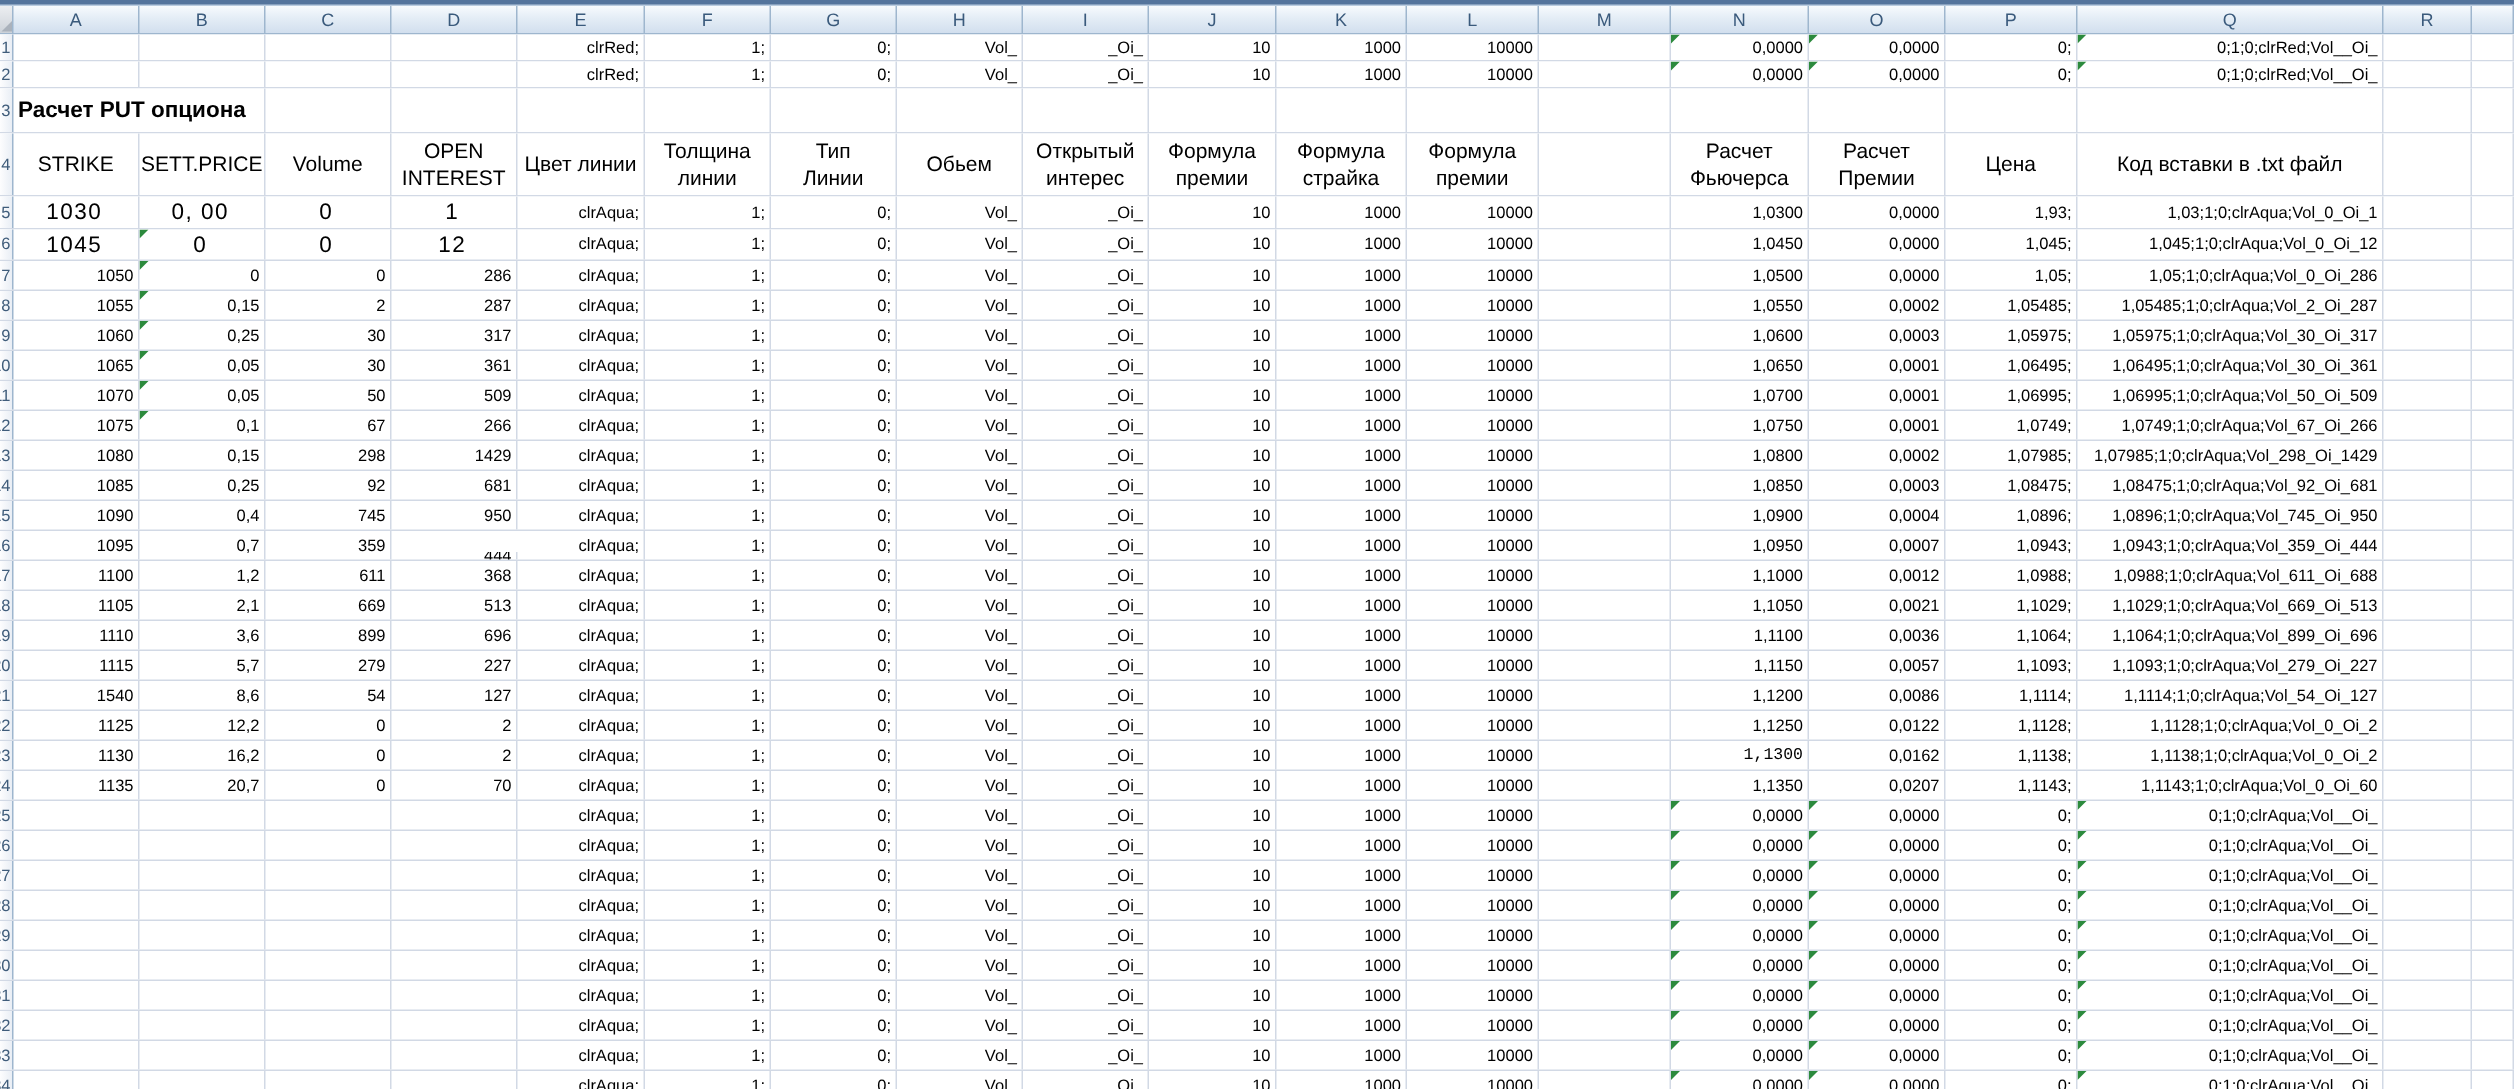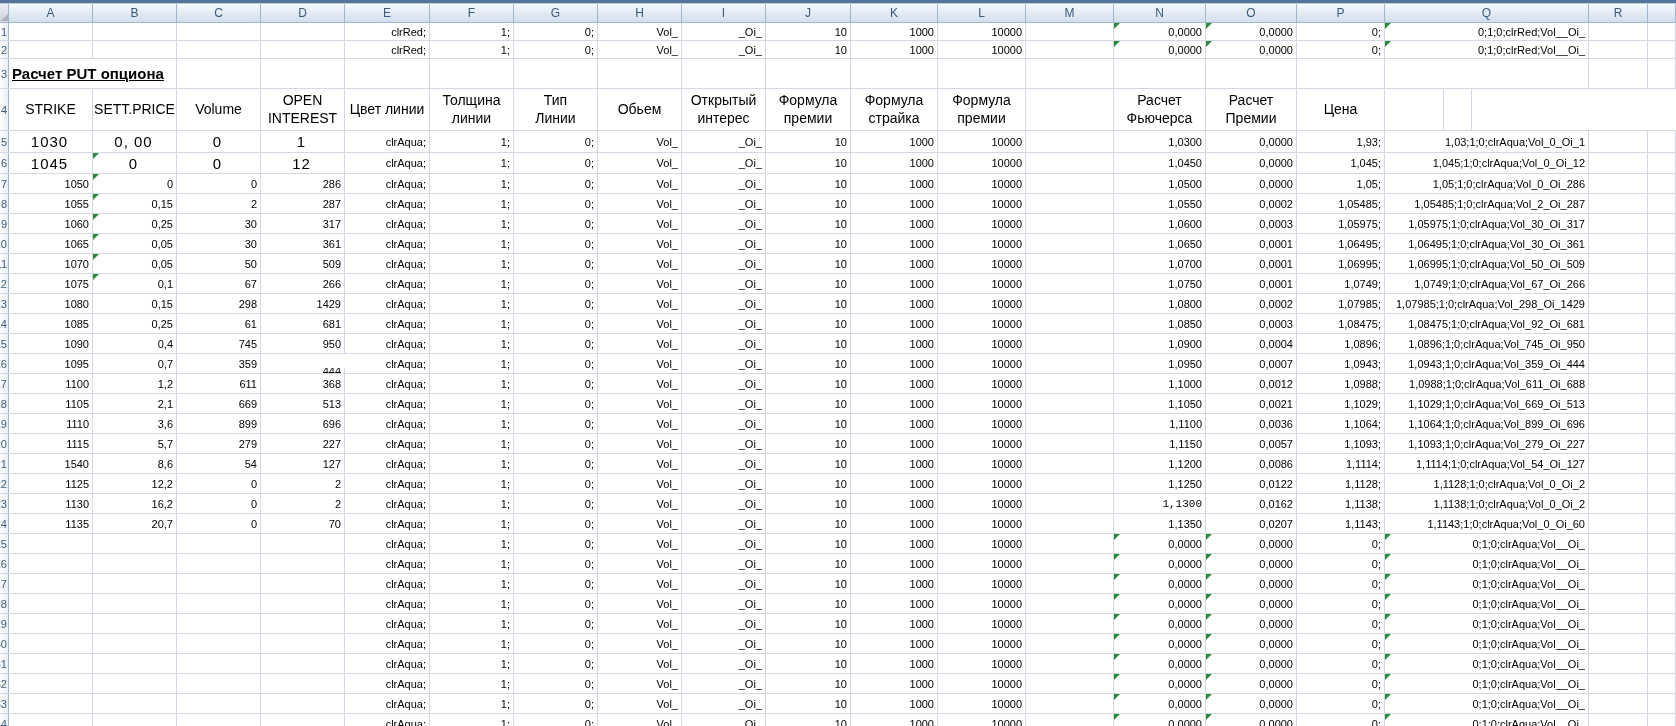--- a/index.html
+++ b/index.html
@@ -130,21 +130,21 @@
         <div class="c" style="width: 88px;"></div>
         <div class="c" style="width: 92px;"><span class="tri"></span>0,0000</div>
         <div class="c" style="width: 91px;"><span class="tri"></span>0,0000</div>
         <div class="c" style="width: 88px;">0;</div>
         <div class="c" style="width: 204px;"><span class="tri"></span>0;1;0;clrRed;Vol__Oi_</div>
         <div class="c" style="width: 59px;"></div>
         <div class="c" style="width: 28px;"></div>
       </div>
       <div class="grid-row" style="height: 30px;">
         <div class="rownum">3</div>
-        <div class="c title-cell" style="width: 168px; text-decoration: underline;">Расчет  PUT опциона</div>
+        <div class="c title-cell" style="width: 168px;">Расчет  PUT опциона</div>
         <div class="c" style="width: 84px;"></div>
         <div class="c" style="width: 84px;"></div>
         <div class="c" style="width: 85px;"></div>
         <div class="c" style="width: 84px;"></div>
         <div class="c" style="width: 84px;"></div>
         <div class="c" style="width: 84px;"></div>
         <div class="c" style="width: 84px;"></div>
         <div class="c" style="width: 85px;"></div>
         <div class="c" style="width: 87px;"></div>
         <div class="c" style="width: 88px;"></div>
@@ -176,20 +176,21 @@
         <div class="c hdr4" style="width: 87px;">Формула
 страйка</div>
         <div class="c hdr4" style="width: 88px;">Формула
 премии</div>
         <div class="c hdr4" style="width: 88px;"></div>
         <div class="c hdr4" style="width: 92px;">Расчет
 Фьючерса</div>
         <div class="c hdr4" style="width: 91px;">Расчет
 Премии</div>
         <div class="c hdr4" style="width: 88px;">Цена</div>
+        <div class="c hdr4" style="width: 204px;">Код вставки в .txt файл</div>
         <div class="c hdr4" style="width: 59px;"></div>
         <div class="c hdr4" style="width: 28px;"></div>
       </div>
       <div class="grid-row" style="height: 22px;">
         <div class="rownum">5</div>
         <div class="c big" style="width: 84px;">1030</div>
         <div class="c big" style="width: 84px;">0, 00</div>
         <div class="c big" style="width: 84px;">0</div>
         <div class="c big" style="width: 84px;">1</div>
         <div class="c" style="width: 85px;">clrAqua;</div>
@@ -381,21 +382,21 @@
         <div class="c" style="width: 91px;">0,0002</div>
         <div class="c" style="width: 88px;">1,07985;</div>
         <div class="c" style="width: 204px;">1,07985;1;0;clrAqua;Vol_298_Oi_1429</div>
         <div class="c" style="width: 59px;"></div>
         <div class="c" style="width: 28px;"></div>
       </div>
       <div class="grid-row" style="height: 20px;">
         <div class="rownum">14</div>
         <div class="c" style="width: 84px;">1085</div>
         <div class="c" style="width: 84px;">0,25</div>
-        <div class="c" style="width: 84px;">61</div>
+        <div class="c" style="width: 84px;">92</div>
         <div class="c" style="width: 84px;">681</div>
         <div class="c" style="width: 85px;">clrAqua;</div>
         <div class="c" style="width: 84px;">1;</div>
         <div class="c" style="width: 84px;">0;</div>
         <div class="c" style="width: 84px;">Vol_</div>
         <div class="c" style="width: 84px;">_Oi_</div>
         <div class="c" style="width: 85px;">10</div>
         <div class="c" style="width: 87px;">1000</div>
         <div class="c" style="width: 88px;">10000</div>
         <div class="c" style="width: 88px;"></div>

